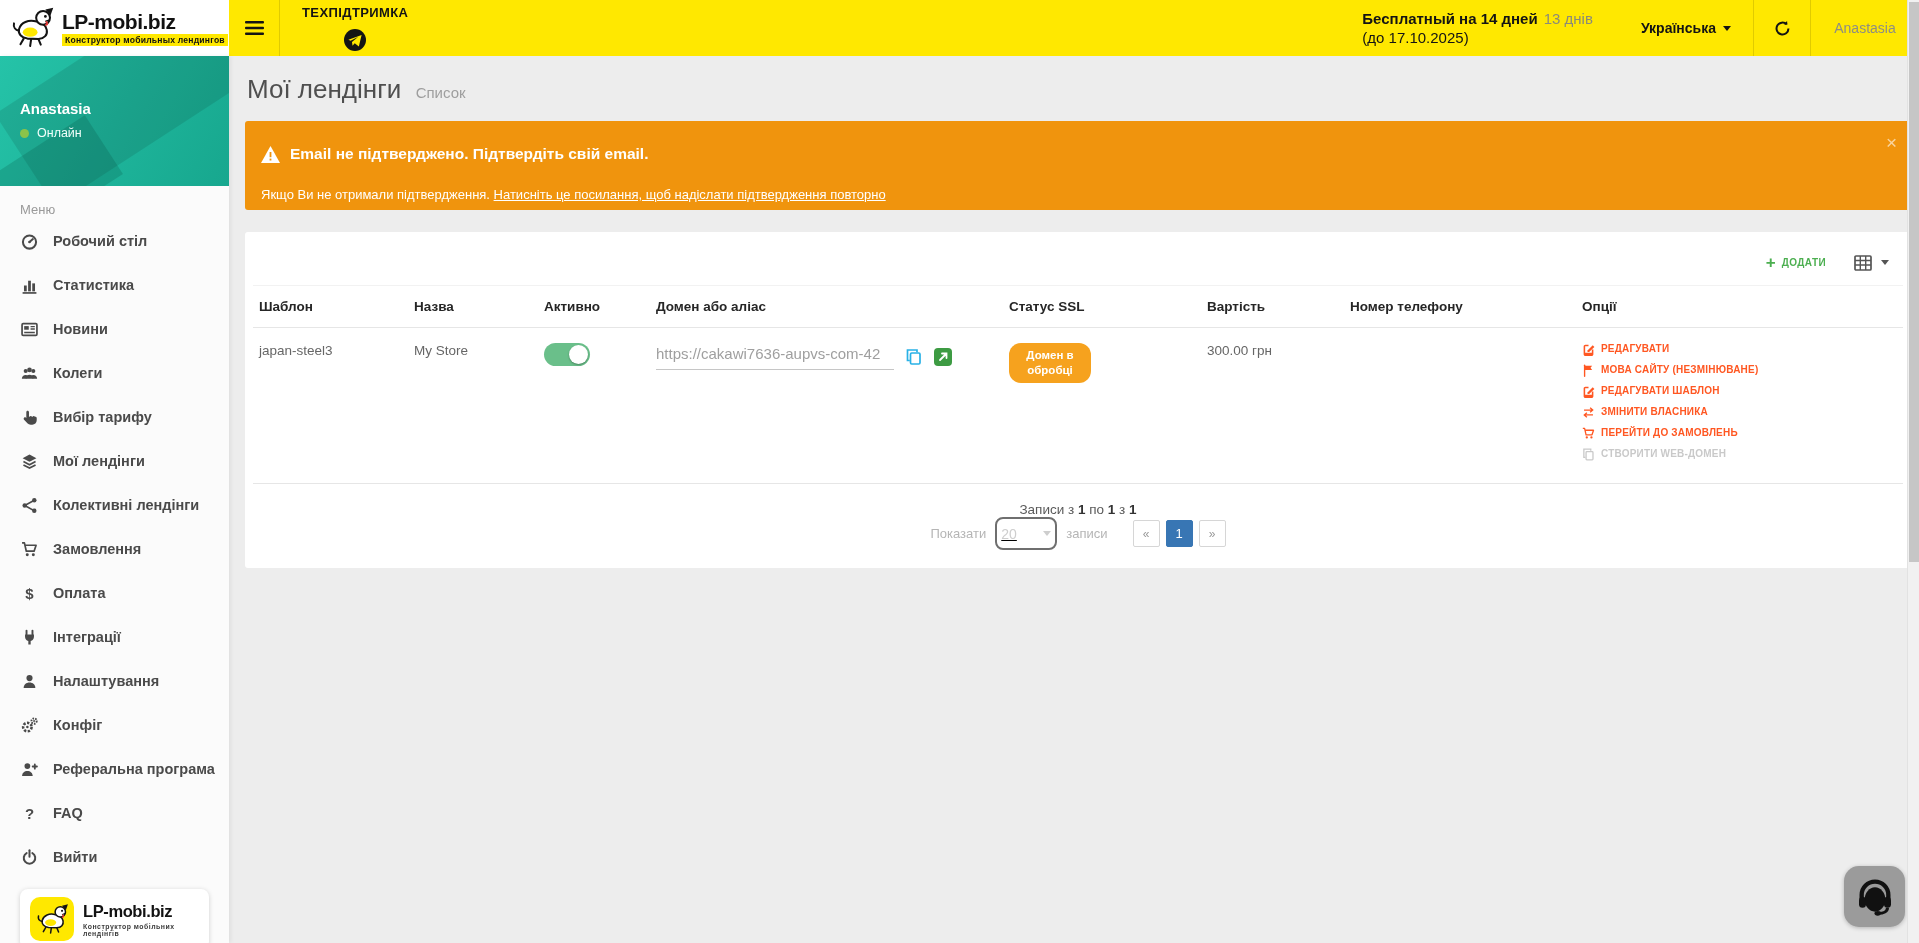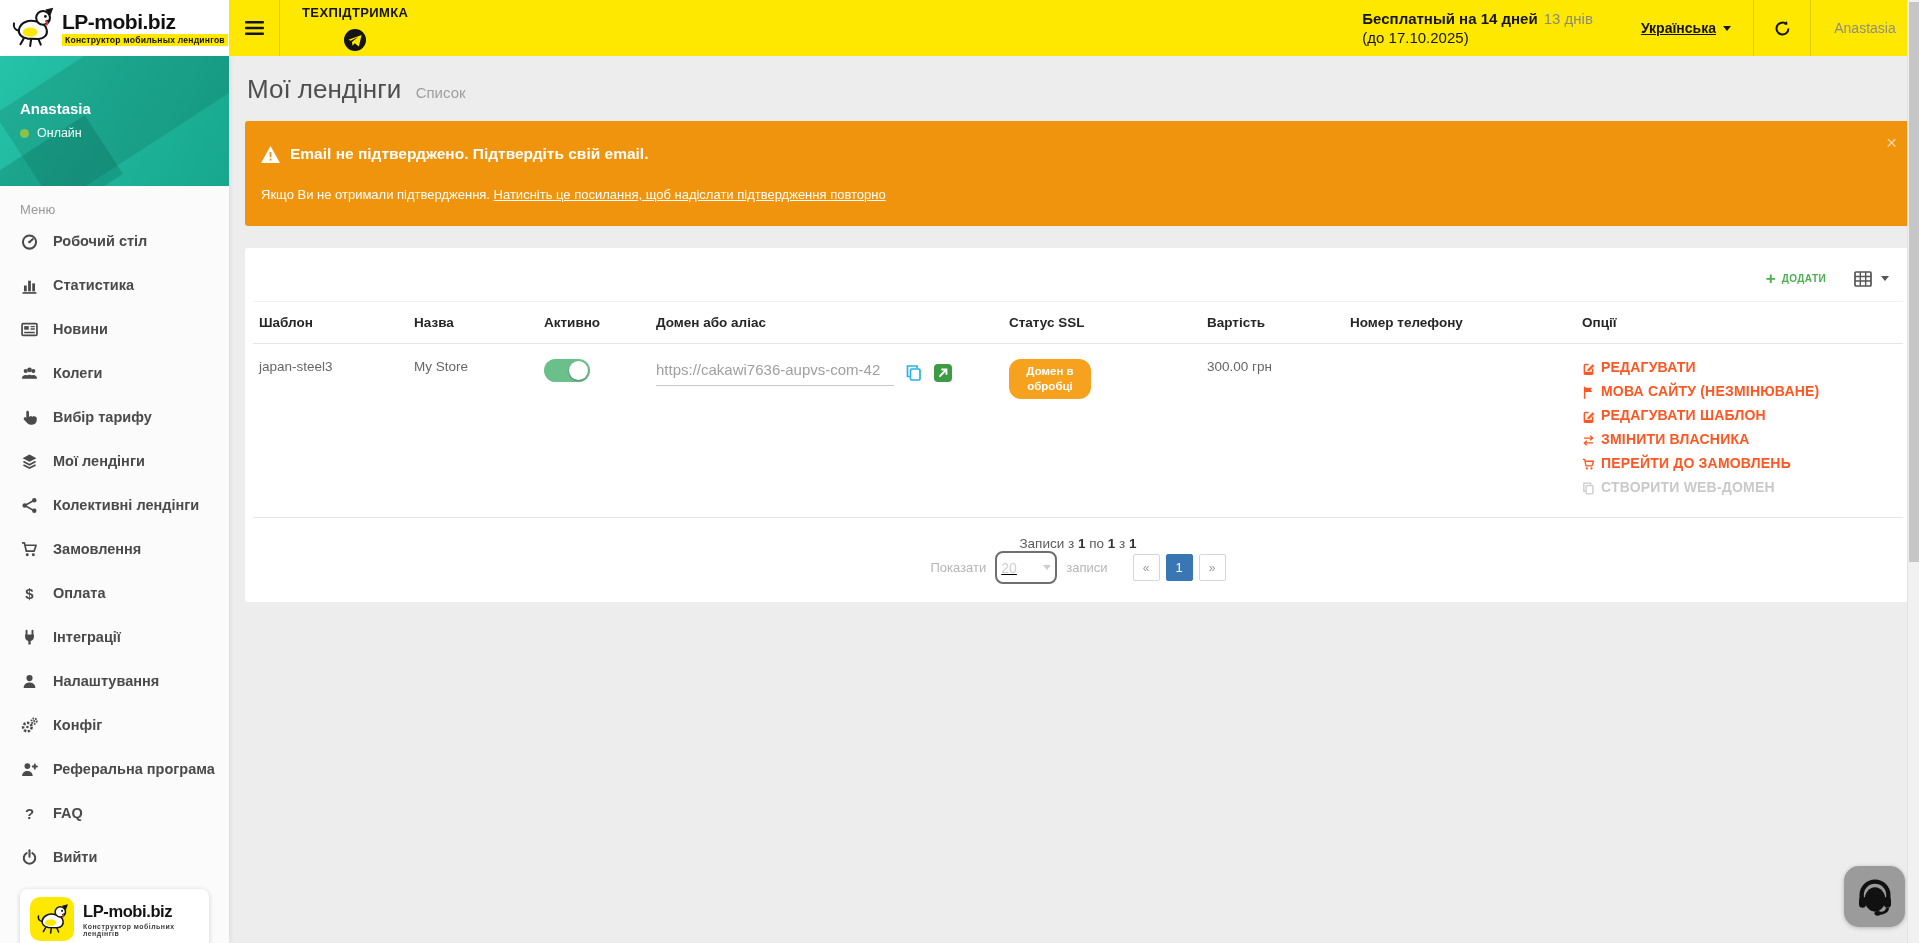--- a/index.html
+++ b/index.html
@@ -17,21 +17,21 @@
   .hamburger { width:50px; height:100%; display:flex; align-items:center; justify-content:center; cursor:pointer; }
   .hamburger svg { width:19px; height:16px; }
   .tb-sep { width:1px; height:100%; background:rgba(0,0,0,.12); flex:none; }
   .support { display:flex; align-items:center; gap:9px; margin-left:22px; cursor:pointer;flex-direction:column; }
   .support-label { font-size:13px; font-weight:700; color:#141414; letter-spacing:.4px; }
   .support svg { width:22px; height:22px; }
   .tb-right { margin-left:auto; display:flex; align-items:center; height:100%; }
   .trial { line-height:19px; font-size:15px; color:#141414; margin-right:26px; }
   .trial-bold { font-weight:700; }
   .trial-days { color:#8a8a7a; margin-left:6px; }
-  .lang { display:flex; align-items:center; gap:7px; font-size:14px; font-weight:700; color:#141414; padding:0 22px; height:100%; cursor:pointer;text-decoration:underline; }
+  .lang { display:flex; align-items:center; gap:7px; font-size:14px; font-weight:700; color:#141414; padding:0 22px; height:100%; cursor:pointer; }
   .caret { width:0; height:0; border-left:4px solid transparent; border-right:4px solid transparent; border-top:5px solid #141414; }
   .refresh-btn { width:56px; height:100%; display:flex; align-items:center; justify-content:center; cursor:pointer; }
   .refresh-btn svg { width:17px; height:17px; }
   .tb-user { width:108px; height:100%; display:flex; align-items:center; justify-content:center; font-size:14px; color:#8d8d84; cursor:pointer; }
 
   
   .layout { display:flex; height:887px; }
 
   
   .sidebar { width:229px; flex:none; background:#fbfbfb; box-shadow:2px 0 4px rgba(0,0,0,.06); display:flex; flex-direction:column; position:relative; z-index:2; }
@@ -54,21 +54,21 @@
   .side-brand-logo svg { width:36px; height:31px; }
   .sb-title { font-size:16.5px; font-weight:800; color:#121212; letter-spacing:-0.4px; }
   .sb-sub { font-size:6.9px; font-weight:700; color:#3a3a3a; letter-spacing:.5px; margin-top:2px; }
 
   
   .main { flex:1; padding:0 8px 0 16px; }
   .page-head { padding:18px 2px 16px; }
   .page-title { display:inline; font-size:26px; font-weight:400; color:#4f4f4f; }
   .page-sub { font-size:15px; color:#9e9e9e; margin-left:10px; }
 
-  .alert { background:#f0940d; border-radius:3px; color:#fff; position:relative; padding:24px 40px 24px 16px; }
+  .alert { background:#f0940d; border-radius:3px; color:#fff; position:relative; padding:24px 40px 8px 16px; }
   .alert-title-row { display:flex; align-items:center; gap:10px; }
   .alert-title-row svg { width:19px; height:17px; flex:none; }
   .alert-title { font-size:15.5px; font-weight:700; }
   .alert-line2 { margin-top:24px; font-size:13px; }
   .alert-link { color:#fff; text-decoration:underline; cursor:pointer; }
   .alert-close { position:absolute; top:12px; right:14px; font-size:19px; color:rgba(255,255,255,.6); cursor:pointer; line-height:1; }
 
   .card { margin-top:22px; background:#fff; border-radius:3px; padding:8px 8px 16px; }
   .toolbar { display:flex; justify-content:flex-end; align-items:center; height:46px; gap:28px; padding-right:14px; border-bottom:1px solid #f2f2f2; }
   .add-btn { display:flex; align-items:center; gap:6px; color:#4caf50; cursor:pointer; }
@@ -86,21 +86,21 @@
   .toggle { width:46px; height:23px; border-radius:12px; background:#c9c9c9; position:relative; cursor:pointer; display:inline-block; }
   .toggle.on { background:#6abf8a; }
   .toggle .knob { position:absolute; top:2px; left:2px; width:19px; height:19px; border-radius:50%; background:#fff; box-shadow:0 1px 2px rgba(0,0,0,.3); transition:left .1s; }
   .toggle.on .knob { left:25px; }
   .domain-wrap { display:flex; align-items:center; gap:11px; }
   .domain-input { width:238px; border:none; border-bottom:1px solid #c6c6c6; font-size:15px; color:#9f9f9f; padding:2px 0 7px; background:transparent; outline:none; font-family:inherit; }
   .icon-btn { cursor:pointer; display:flex; align-items:center; }
   .copy-ic { width:18px; height:18px; }
   .ext-ic { width:18px; height:18px; }
   .badge { display:inline-block; background:#f6a21e; color:#fff; font-size:11.5px; font-weight:700; text-align:center; padding:5px 8px; border-radius:12px; width:82px; line-height:1.3; }
-  .opt-link { display:flex; align-items:flex-end; gap:6px; color:#ff5722; font-size:14px; font-weight:600; letter-spacing:.2px; margin-bottom:8px; cursor:pointer; white-space:nowrap; }
+  .opt-link { display:flex; align-items:flex-start; gap:6px; color:#ff5722; font-size:10px; font-weight:600; letter-spacing:.2px; margin-bottom:8px; cursor:pointer; white-space:nowrap; }
   .opt-link svg { width:13px; height:13px; flex:none; }
   .opt-link.disabled { color:#c9c9c9; cursor:default; }
 
   .tfooter { display:flex; justify-content:space-between; align-items:center; padding:18px 6px 2px;flex-direction:column; }
   .tf-info { font-size:13.5px; color:#5a5a5a; }
   .tf-info b { color:#333; }
   .tf-right { display:flex; align-items:center; gap:9px; }
   .tf-label { font-size:13px; color:#b5b5b5; }
   .size-select { width:62px; height:33px; border:2px solid #6f6f6f; border-radius:8px; background:#fff; display:flex; align-items:center; justify-content:space-between; padding:0 4px; cursor:pointer;text-decoration:underline; }
   .size-value { font-size:14px; color:#cecece; }

